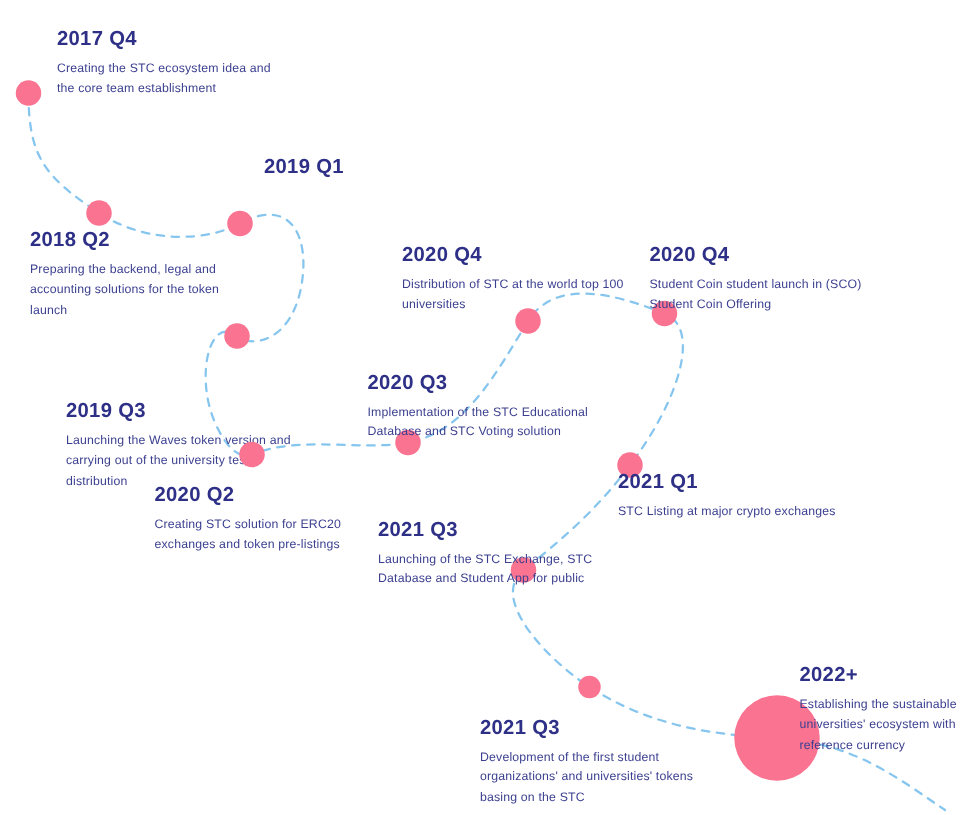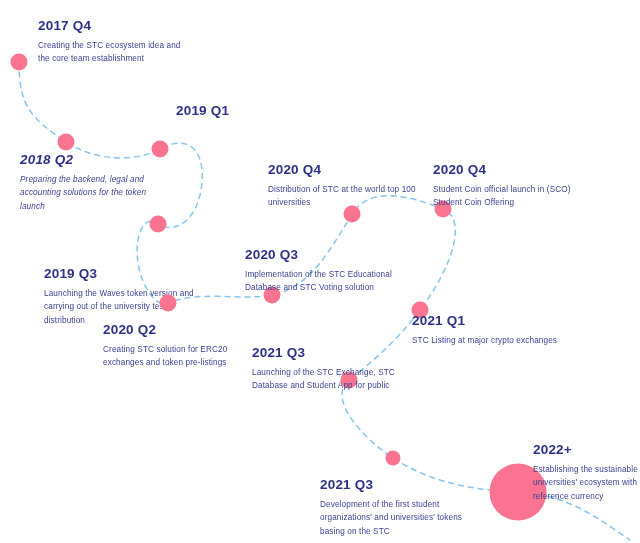--- a/index.html
+++ b/index.html
@@ -55,21 +55,21 @@
     <path id="timeline-curve" fill="none" stroke="#86c5ee" stroke-width="1.5" stroke-dasharray="5 5" stroke-linecap="round" d="M 19 62 C 19 105, 30 118, 66 142 C 100 164, 140 160, 160 149 C 195 130, 208 160, 200 195 C 192 228, 168 232, 158 224 C 140 210, 130 250, 143 281 C 152 302, 162 306, 168 303 C 200 290, 240 301, 272 295 C 310 288, 330 250, 352 214 C 372 182, 420 200, 443 209 C 468 219, 452 268, 420 310 C 398 340, 372 362, 349 380 C 325 400, 368 442, 393 458 C 430 482, 470 490, 518 492 C 570 495, 600 520, 630 540"></path>
   </svg>
 
   <div id="milestones">
       <div class="milestone-dot" style="left: 19px; top: 62px; width: 17px; height: 17px; background: rgb(250, 115, 145);"></div>
       <div class="milestone-label" style="left: 38px; top: 18px;">
         <div class="milestone-title">2017 Q4</div>
         <div class="milestone-desc">Creating the STC ecosystem idea and the core team establishment</div>
       </div>
       <div class="milestone-dot" style="left: 66px; top: 142px; width: 17px; height: 17px; background: rgb(250, 115, 145);"></div>
-      <div class="milestone-label" style="left: 20px; top: 152px; font-style: italic;">
+      <div class="milestone-label" style="left: 20px; top: 152px;">
         <div class="milestone-title">2018 Q2</div>
         <div class="milestone-desc">Preparing the backend, legal and accounting solutions for the token launch</div>
       </div>
       <div class="milestone-dot" style="left: 160px; top: 149px; width: 17px; height: 17px; background: rgb(250, 115, 145);"></div>
       <div class="milestone-label" style="left: 176px; top: 103px;">
         <div class="milestone-title">2019 Q1</div>
       </div>
       <div class="milestone-dot" style="left: 158px; top: 224px; width: 17px; height: 17px; background: rgb(250, 115, 145);"></div>
       <div class="milestone-label" style="left: 44px; top: 222px; margin-top: 44px;">
         <div class="milestone-title">2019 Q3</div>
@@ -86,21 +86,21 @@
         <div class="milestone-desc">Implementation of the STC Educational Database and STC Voting solution</div>
       </div>
       <div class="milestone-dot" style="left: 352px; top: 214px; width: 17px; height: 17px; background: rgb(250, 115, 145);"></div>
       <div class="milestone-label" style="left: 268px; top: 162px;">
         <div class="milestone-title">2020 Q4</div>
         <div class="milestone-desc">Distribution of STC at the world top 100 universities</div>
       </div>
       <div class="milestone-dot" style="left: 443px; top: 209px; width: 17px; height: 17px; background: rgb(250, 115, 145);"></div>
       <div class="milestone-label" style="left: 433px; top: 162px;">
         <div class="milestone-title">2020 Q4</div>
-        <div class="milestone-desc">Student Coin official launch in (SCO) Student Coin Offering</div>
+        <div class="milestone-desc">Student Coin student launch in (SCO) Student Coin Offering</div>
       </div>
       <div class="milestone-dot" style="left: 420px; top: 310px; width: 17px; height: 17px; background: rgb(250, 115, 145);"></div>
       <div class="milestone-label" style="left: 412px; top: 313px;">
         <div class="milestone-title">2021 Q1</div>
         <div class="milestone-desc">STC Listing at major crypto exchanges</div>
       </div>
       <div class="milestone-dot" style="left: 349px; top: 380px; width: 17px; height: 17px; background: rgb(250, 115, 145);"></div>
       <div class="milestone-label" style="left: 252px; top: 345px;">
         <div class="milestone-title">2021 Q3</div>
         <div class="milestone-desc">Launching of the STC Exchange, STC Database and Student App for public</div>

